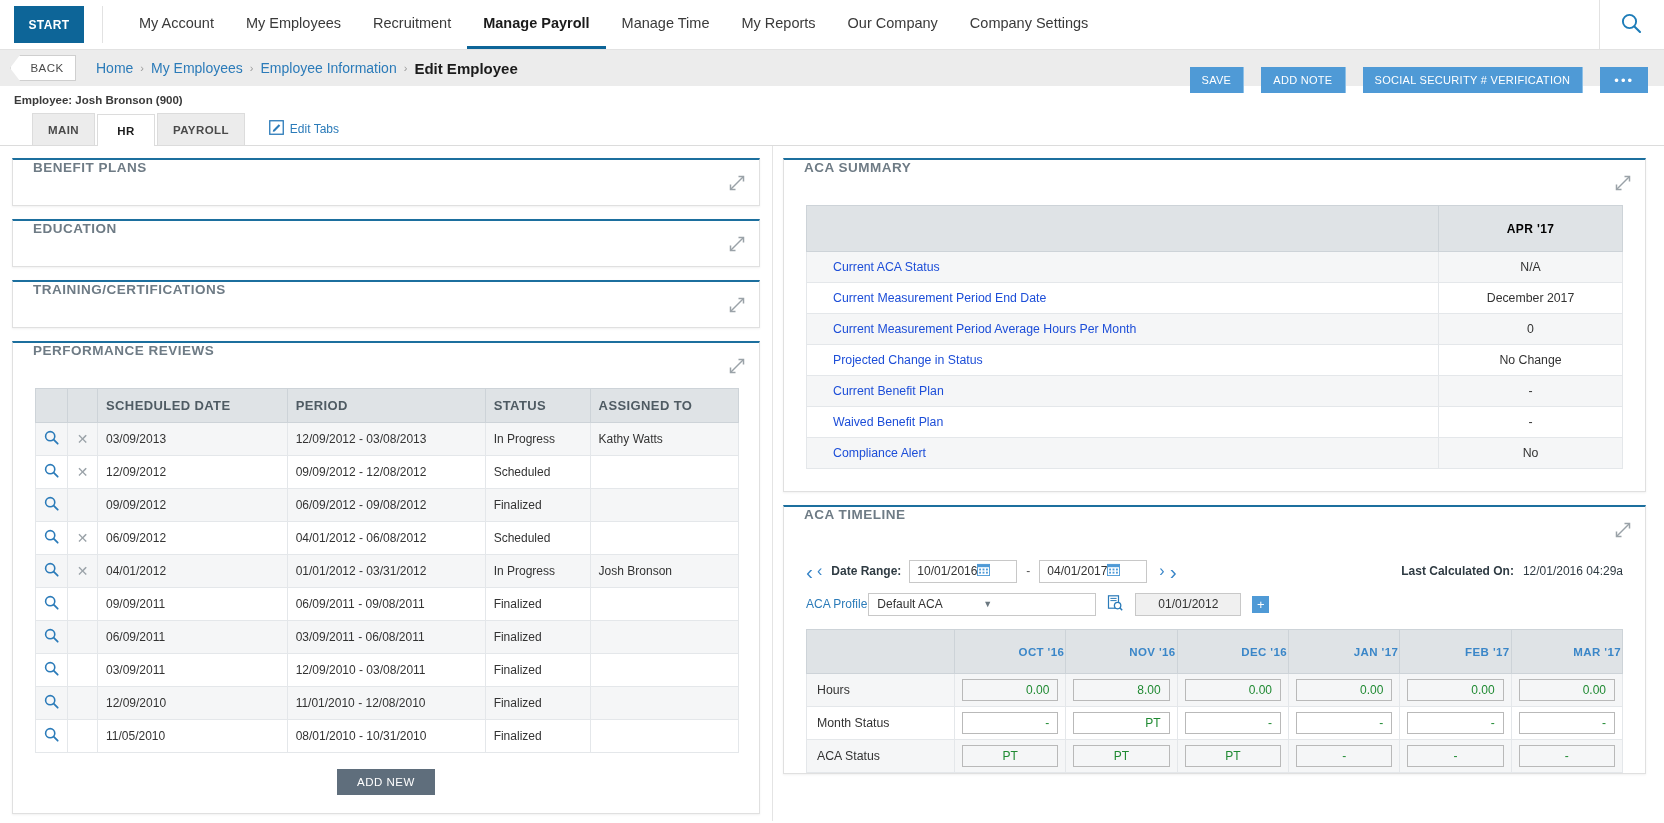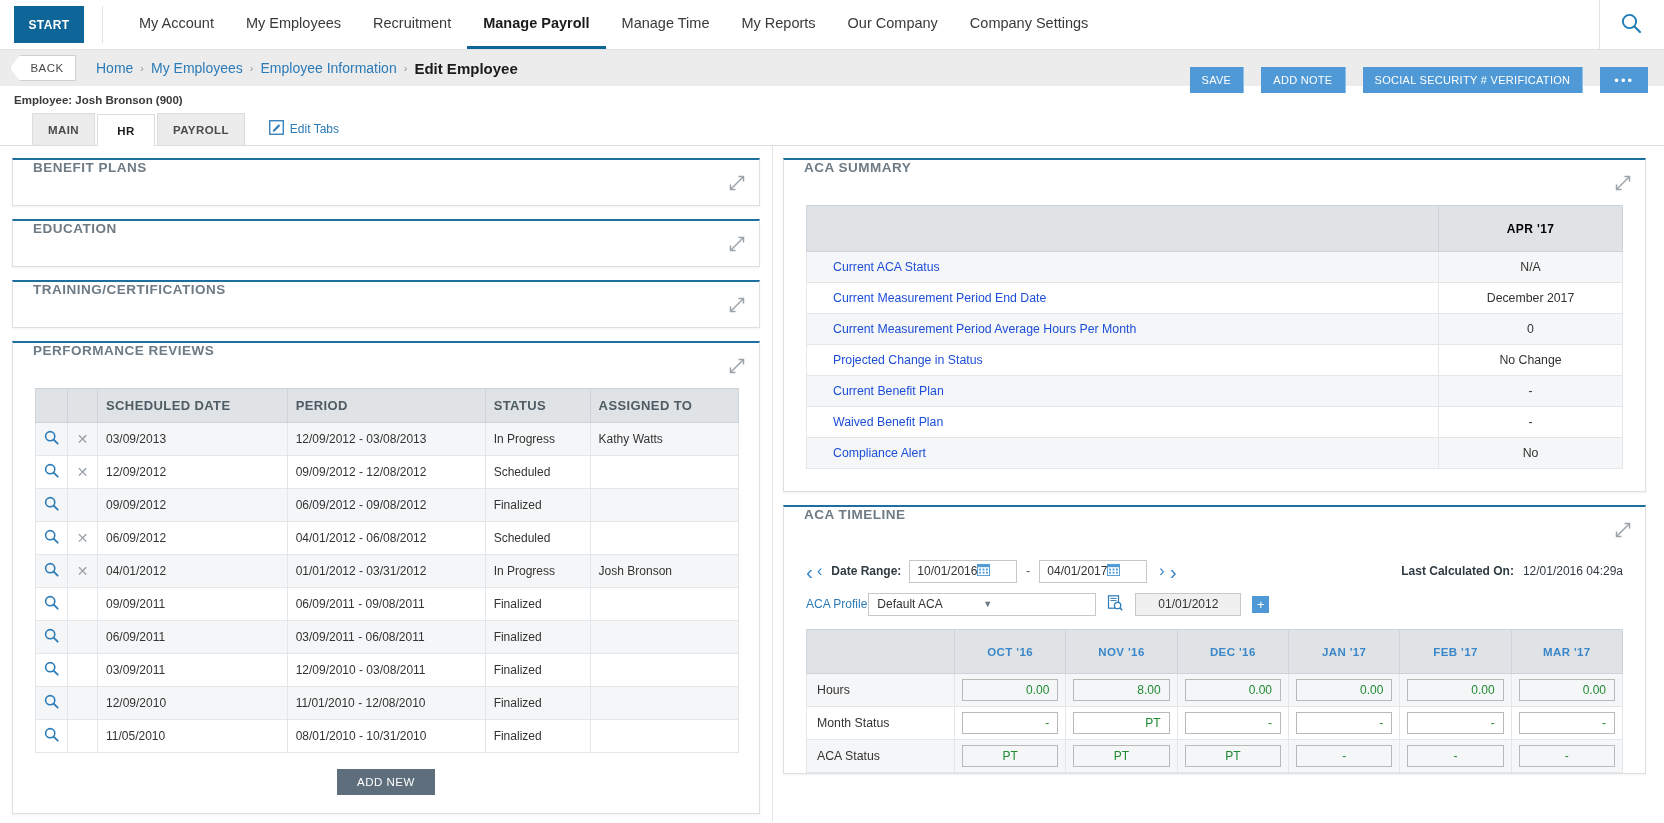--- a/index.html
+++ b/index.html
@@ -203,21 +203,21 @@
     display:flex; align-items:center; justify-content:center;
     font-size:13px; line-height:1; cursor:pointer;
   }
 
   .tl-grid-wrap { padding:4px 22px 0 22px; }
   table.tl { border-collapse:collapse; width:100%; table-layout:fixed; }
   table.tl th.rowhdr { background:#dfe3e6; border:1px solid #cdd3d8; height:44px; width:148px; }
   table.tl th.mon {
     background:#dfe3e6; border:1px solid #cdd3d8;
     font-size:11.5px; font-weight:bold; color:#3a86c8;
-    text-align:center; letter-spacing:.4px;
+    text-align:right; letter-spacing:.4px;
   }
   table.tl td.rlbl {
     border:1px solid #e4e7ea; padding:9px 10px;
     font-size:12.3px; color:#333; white-space:nowrap;
   }
   table.tl td.cell {
     border:1px solid #e4e7ea; padding:5px 7px; text-align:center;
   }
   table.tl tr.alt td { background:#f5f6f7; }
   .cbox {

